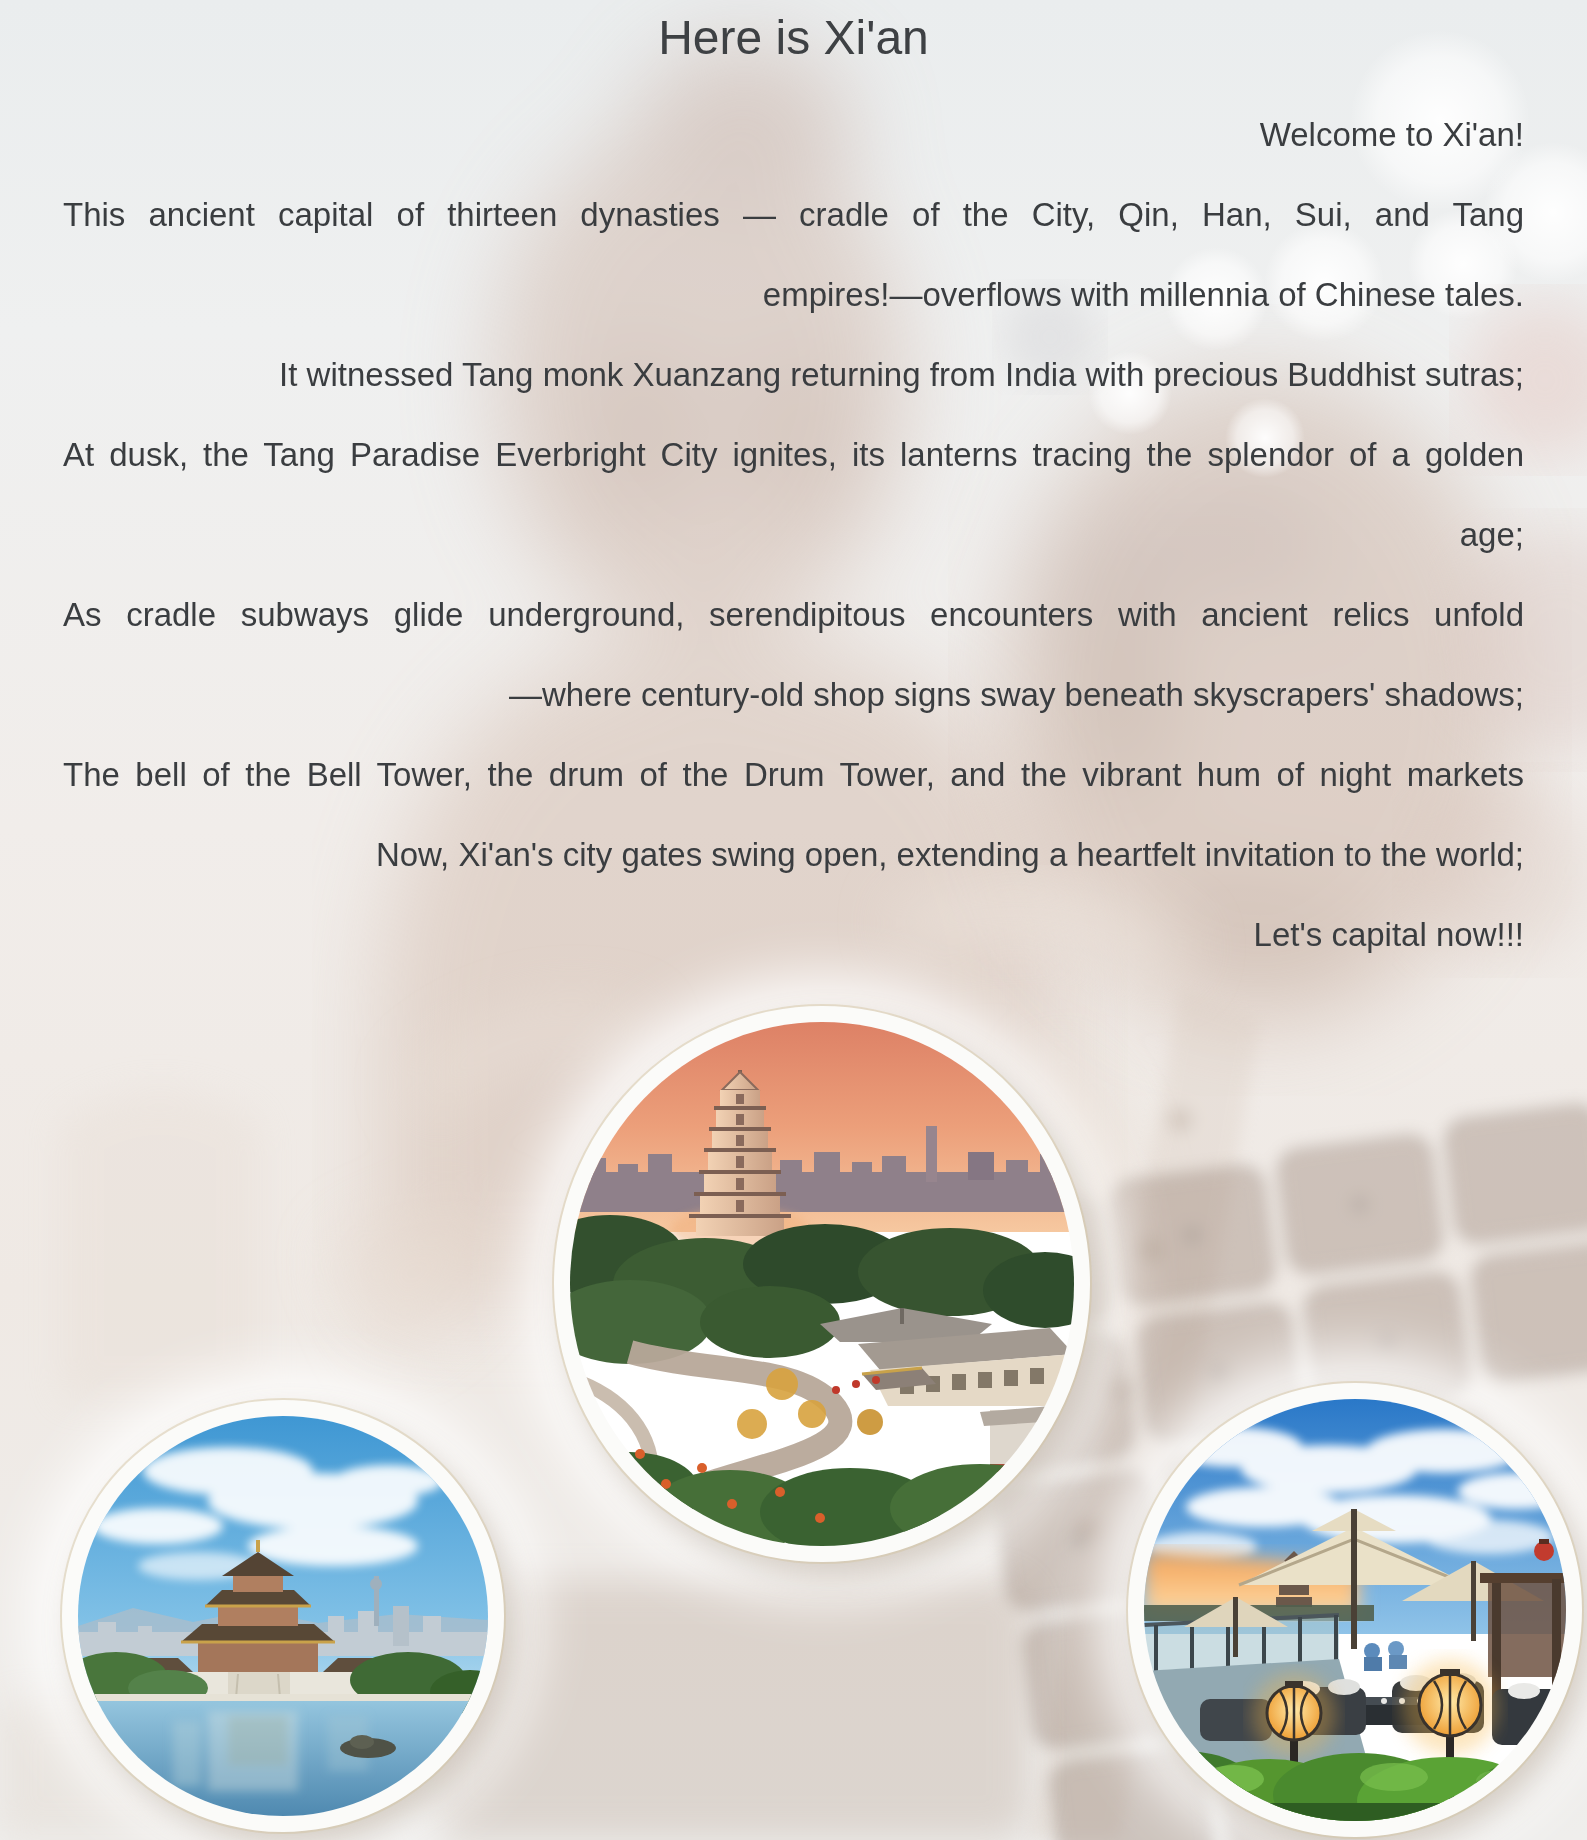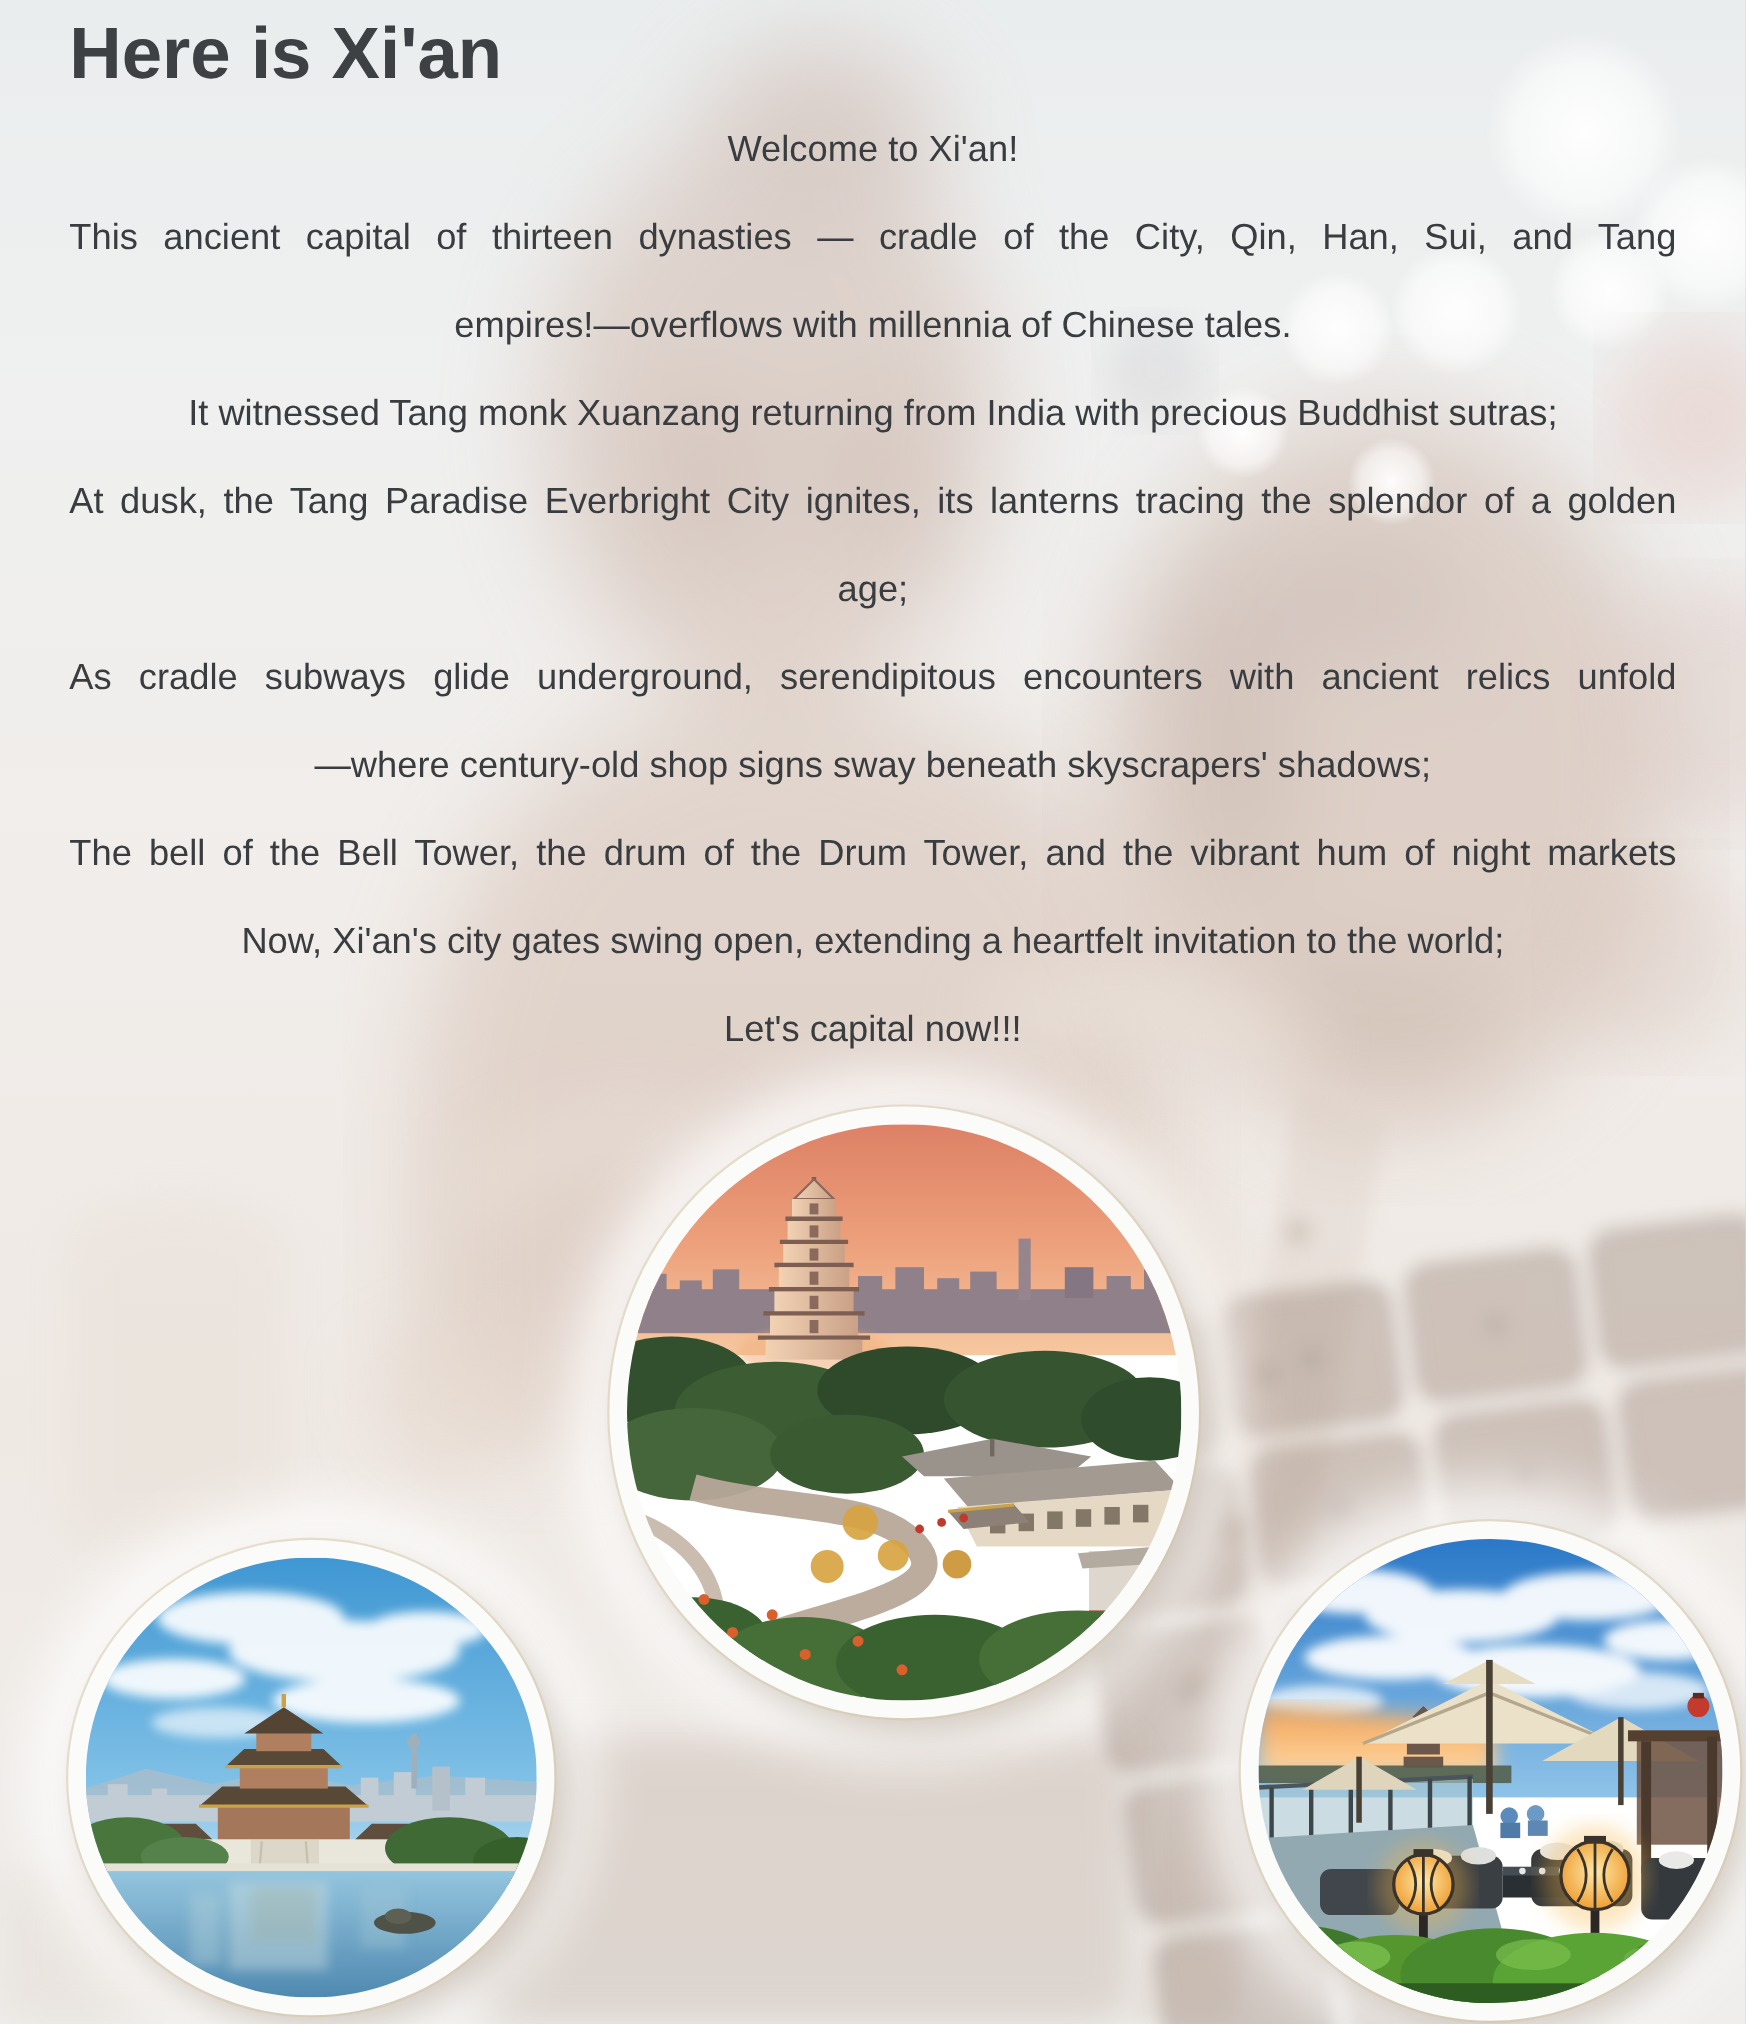--- a/index.html
+++ b/index.html
@@ -5,27 +5,27 @@
   html,body{margin:0;padding:0;background:#d7d9da;}
   .page{
     position:relative;width:1587px;height:1840px;overflow:hidden;
     background:linear-gradient(180deg,#eaedee 0%,#eff0f0 18%,#f1edea 45%,#efe9e4 70%,#efeeec 100%);
     font-family:"Liberation Sans","DejaVu Sans",sans-serif;
   }
   .bg{position:absolute;left:0;top:0;width:1587px;height:1840px;z-index:0;}
   .content{position:absolute;left:0;top:0;width:1587px;z-index:3;}
   .page-title{
     position:absolute;left:63px;top:10px;width:1461px;
-    text-align:left;font-size:66px;font-weight:700;color:#3e4144;letter-spacing:0px;
+    text-align:center;font-size:48px;font-weight:400;color:#3e4144;letter-spacing:0px;
   }
   .lines{
     position:absolute;left:63px;top:95px;width:1461px;
     font-size:33px;color:#3a3d40;line-height:80px;
   }
-  .line{height:80px;white-space:nowrap;text-align:center;overflow:visible;}
+  .line{height:80px;white-space:nowrap;text-align:right;overflow:visible;}
   .line.fill{white-space:normal;text-align:justify;text-align-last:justify;}
   .photo-circle{
     position:absolute;z-index:2;border-radius:50%;
     border:16px solid #fbfbf9;
     box-shadow:0 0 0 2px rgba(211,195,160,.45),
                10px 14px 30px rgba(120,95,70,.30),
                0 0 55px 32px rgba(255,255,255,.88);
     overflow:hidden;background:#fff;
   }
   .photo-circle svg{display:block;width:100%;height:100%;}

